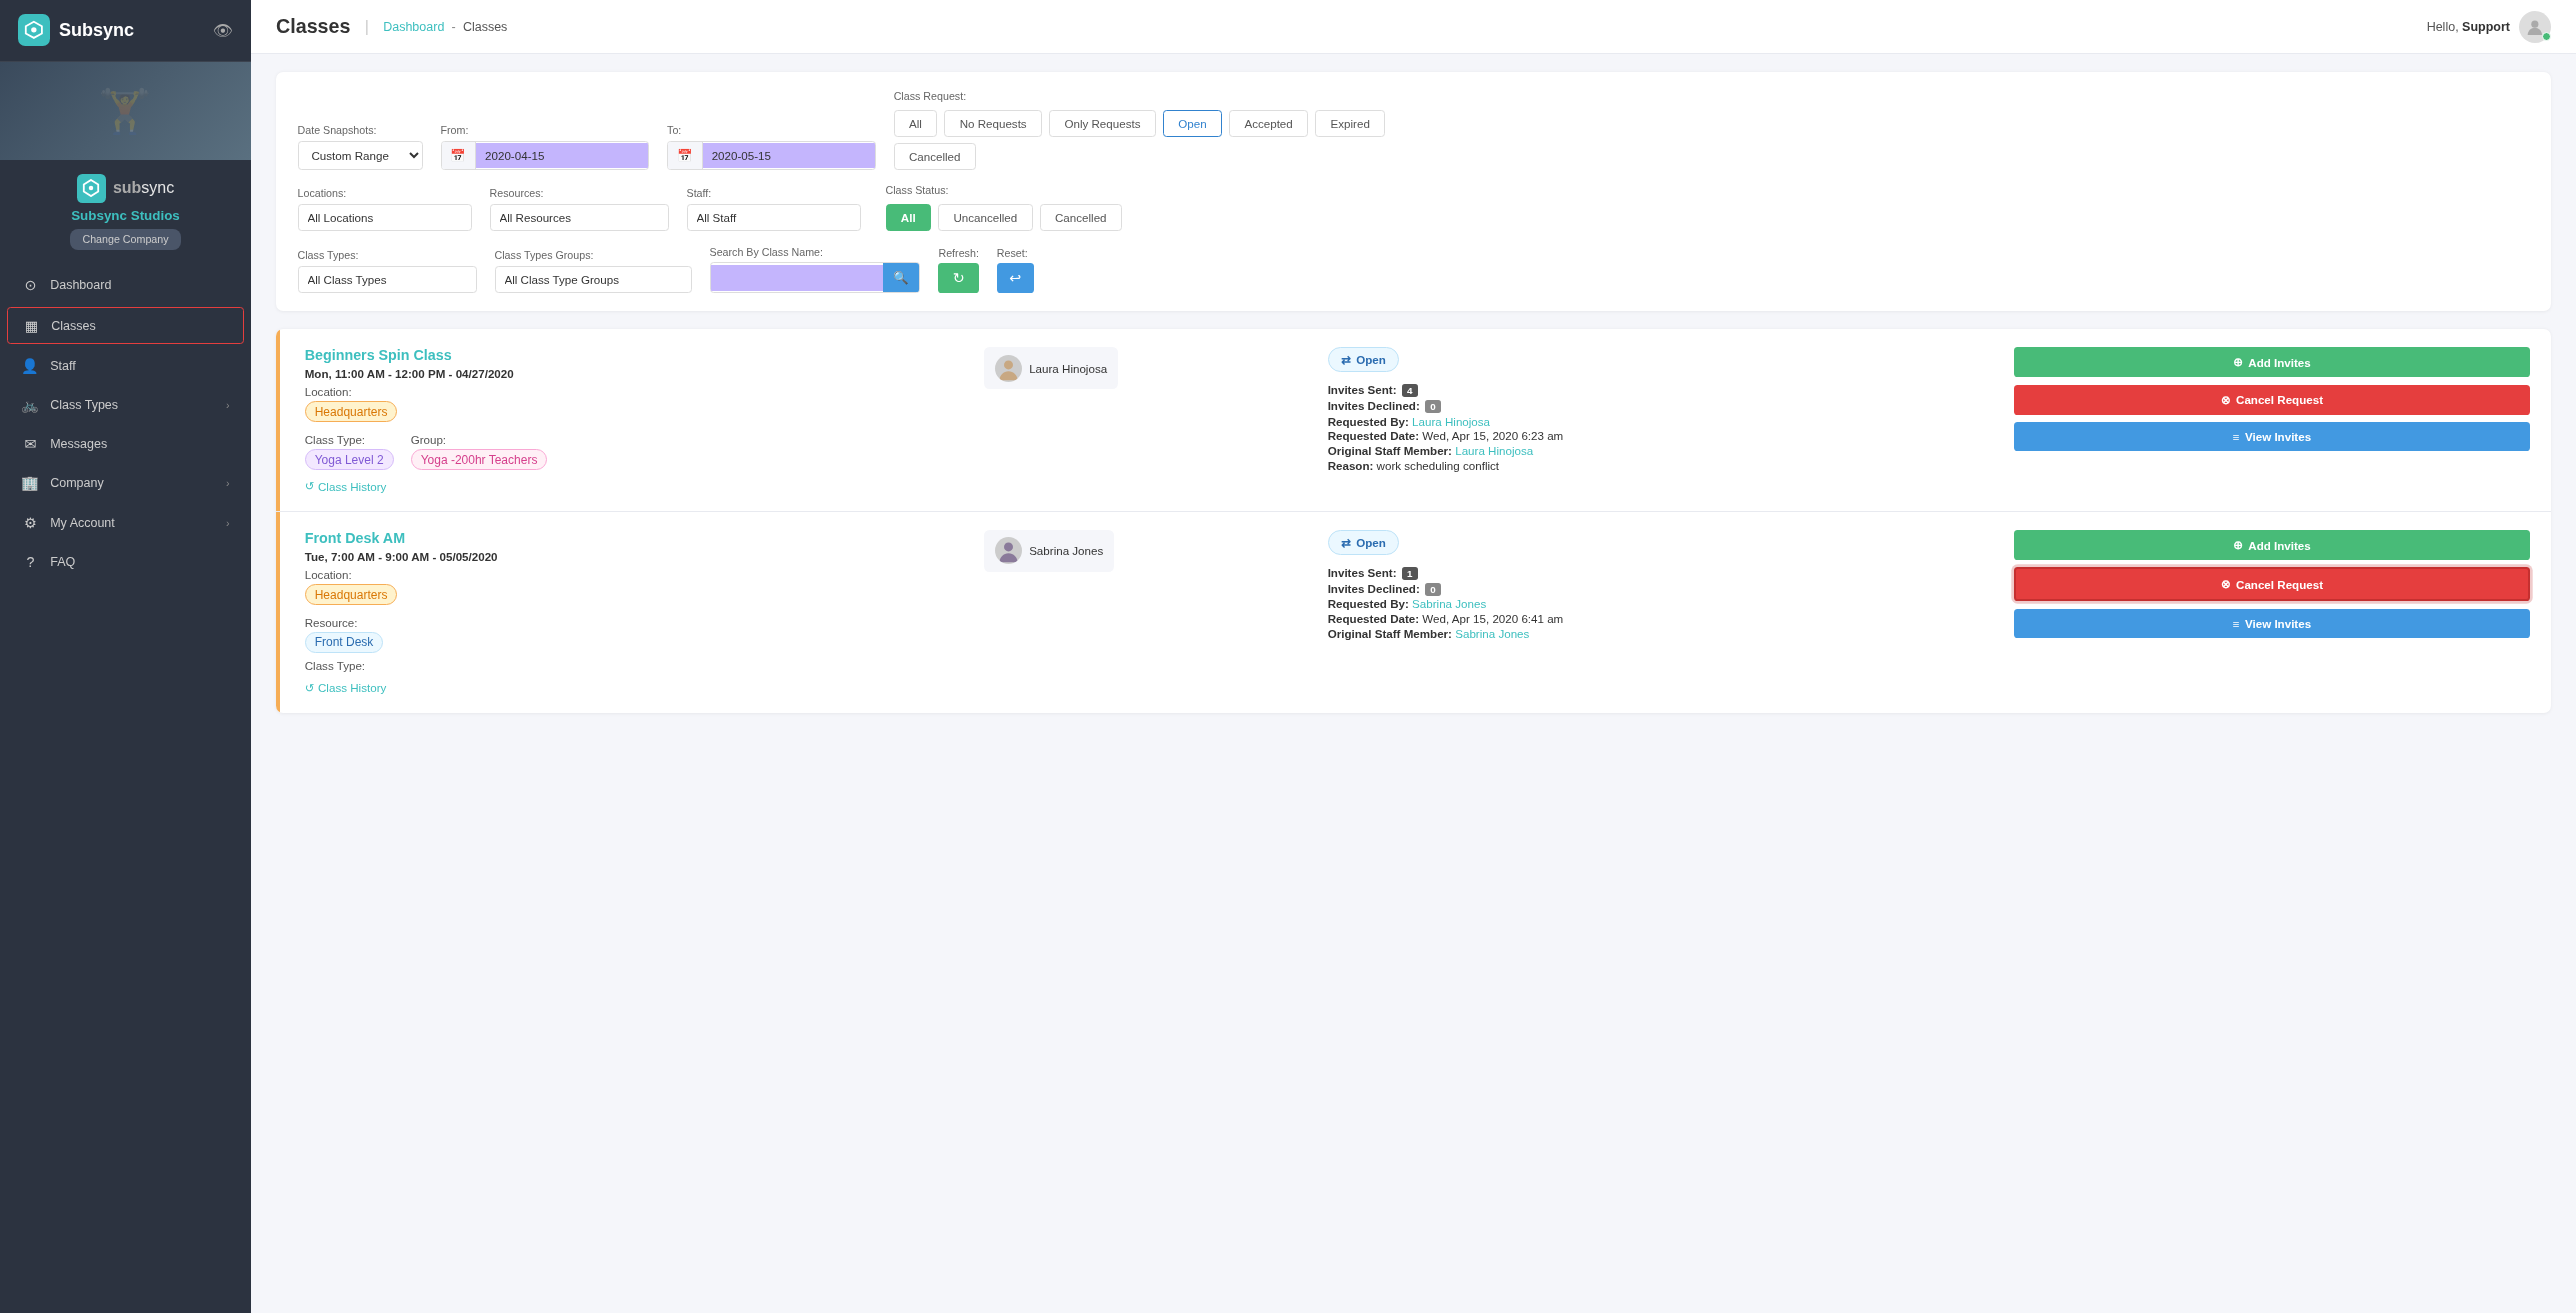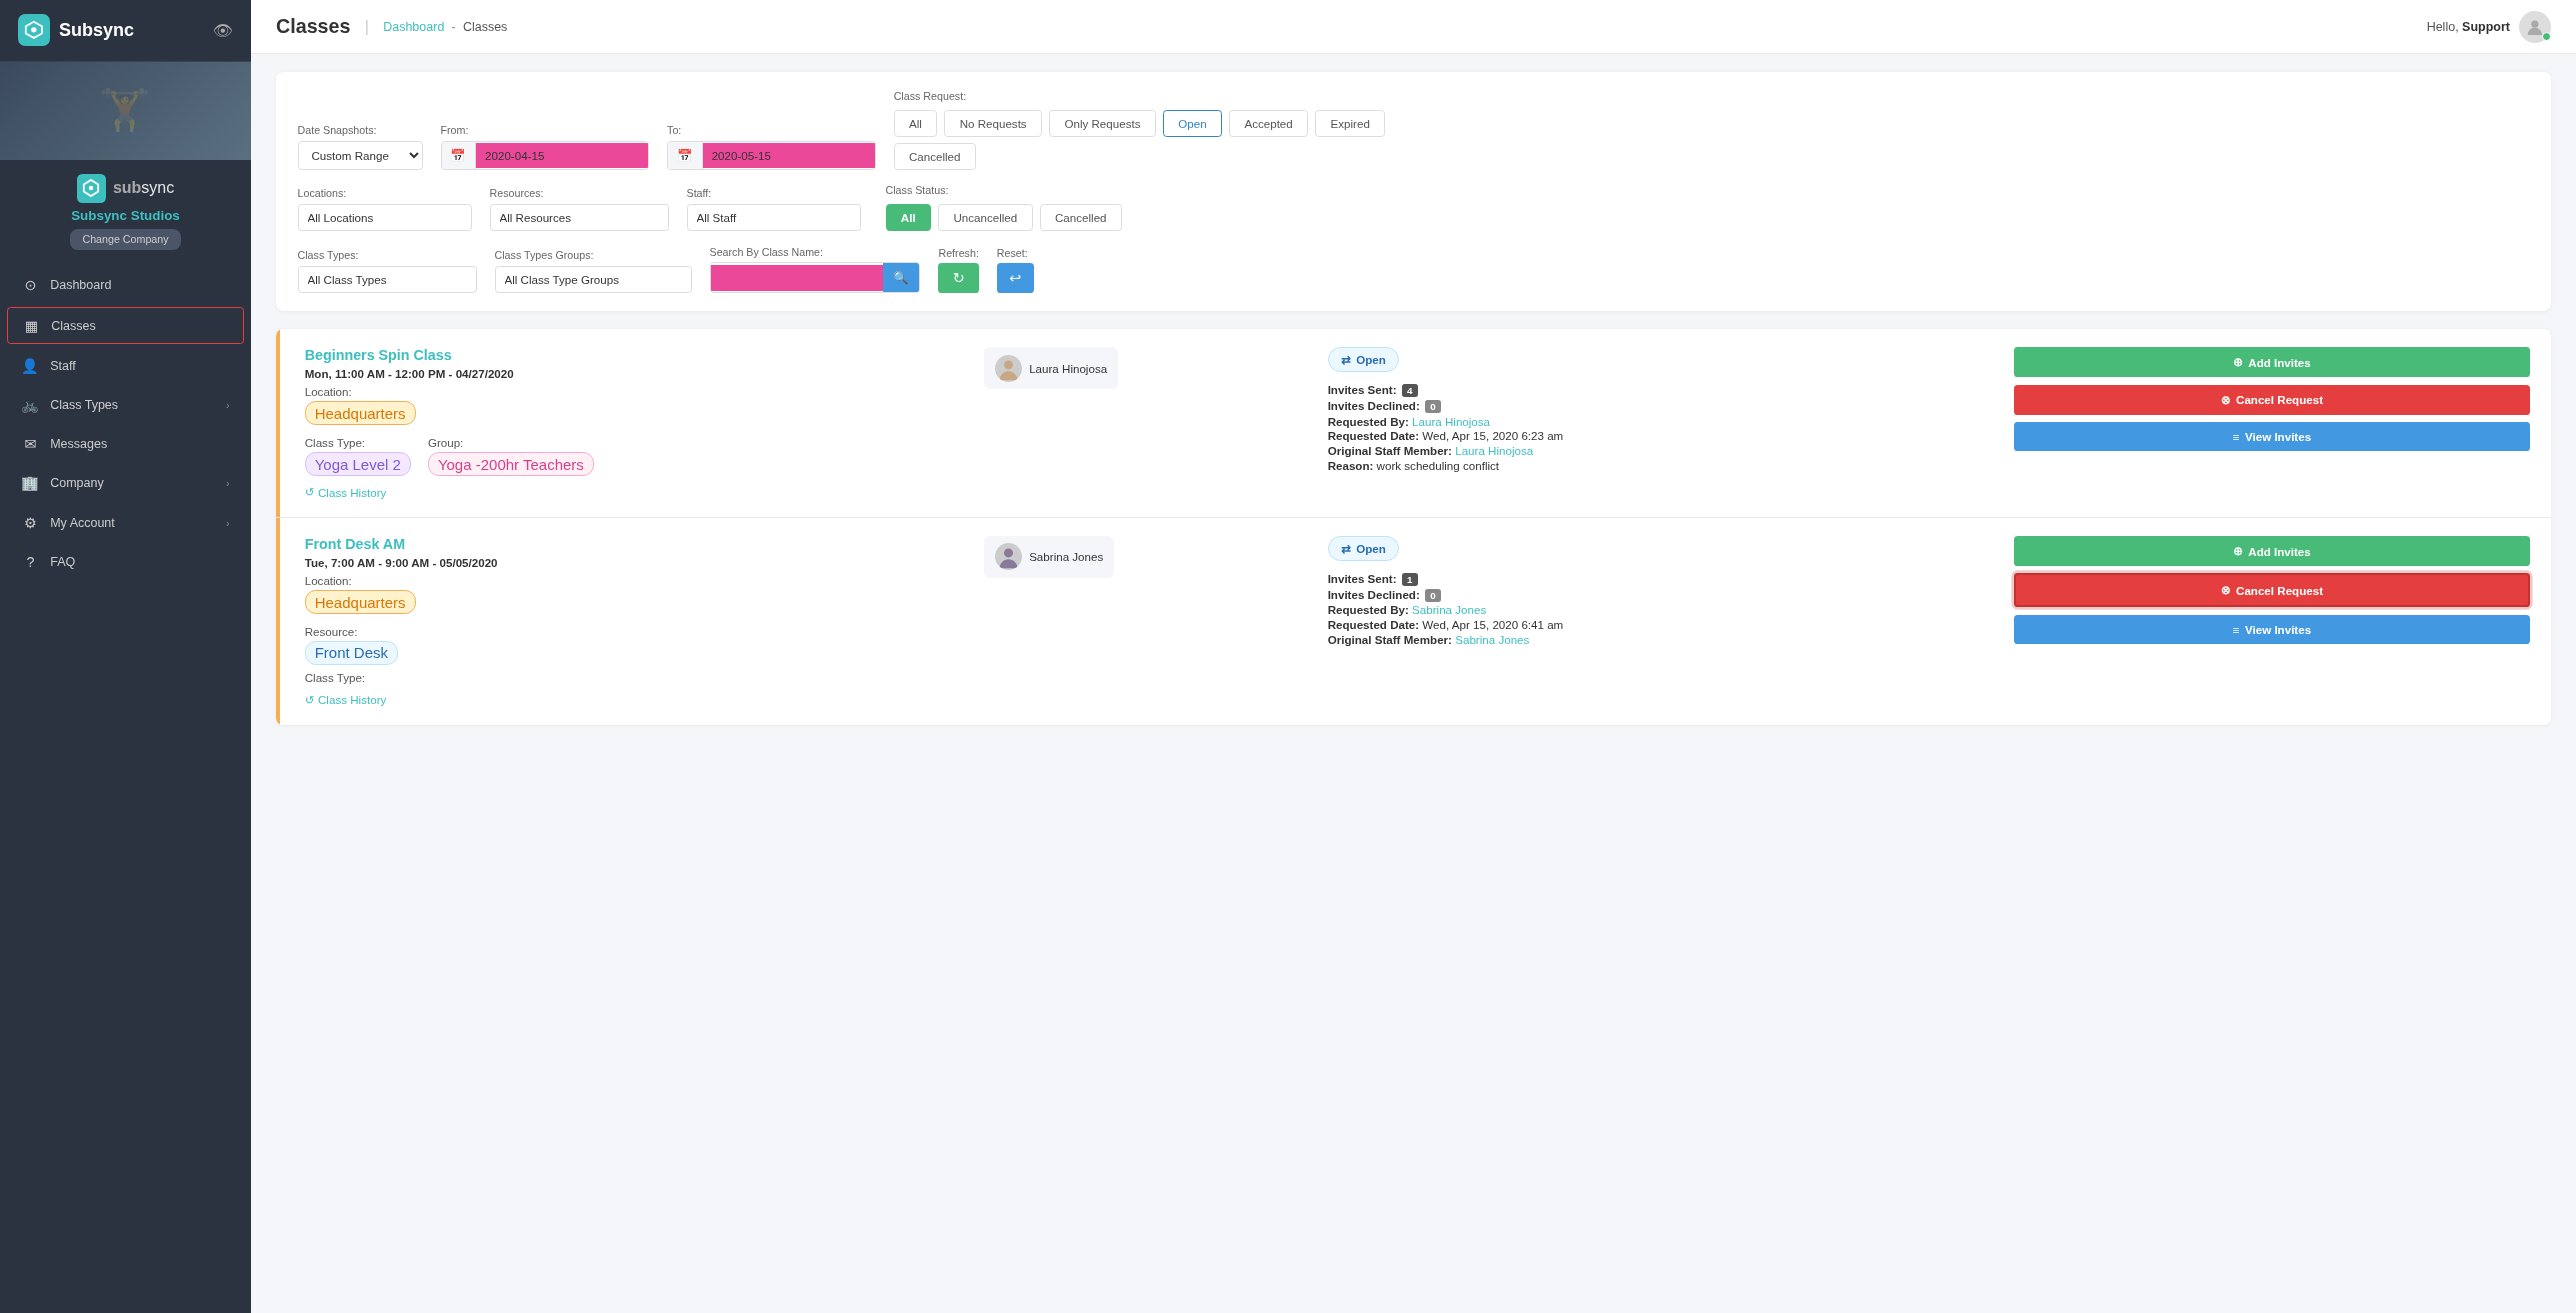--- a/index.html
+++ b/index.html
@@ -45,21 +45,21 @@
 
     
     .filters-section { background: white; border-radius: 7.2px; padding: 18px 21.5px; margin-bottom: 18px; box-shadow: 0 0.9px 3.6px rgba(0,0,0,0.06); }
     .filter-row { display: flex; align-items: flex-end; gap: 18px; margin-bottom: 14.3px; flex-wrap: wrap; }
     .filter-row:last-child { margin-bottom: 0; }
     .filter-group { display: flex; flex-direction: column; gap: 4.5px; }
     .filter-label { font-size: 10.7px; color: #666; font-weight: 500; }
     .filter-select { border: 0.9px solid #ddd; border-radius: 3.6px; padding: 6.3px 9px; font-size: 11.6px; color: #333; background: white; cursor: pointer; min-width: 125px; }
     .filter-date-wrap { display: flex; align-items: center; border: 0.9px solid #ddd; border-radius: 3.6px; overflow: hidden; background: white; }
     .filter-date-icon { padding: 6.3px 9px; background: #f5f6fa; border-right: 0.9px solid #ddd; color: #888; font-size: 12.5px; }
-    .filter-date-input { border: none; outline: none; padding: 6.3px 9px; font-size: 11.6px; color: #333; background: #ec4899; min-width: 98px; }
+    .filter-date-input { border: none; outline: none; padding: 6.3px 9px; font-size: 11.6px; color: #333; background: #c4b5fd; min-width: 98px; }
     .filter-text-input { border: 0.9px solid #ddd; border-radius: 3.6px; padding: 6.3px 9px; font-size: 11.6px; color: #333; min-width: 179px; background: white; }
     .class-request-group { display: flex; flex-direction: column; gap: 7.2px; }
     .class-request-buttons { display: flex; align-items: center; gap: 7.2px; flex-wrap: wrap; }
     .req-btn { border: 0.9px solid #ddd; background: white; border-radius: 3.6px; padding: 6.3px 14.3px; font-size: 11.6px; color: #555; cursor: pointer; }
     .class-status-group { display: flex; flex-direction: column; gap: 7.2px; margin-left: 7px; }
     .class-status-buttons { display: flex; align-items: center; gap: 7.2px; }
     .status-btn { border: 0.9px solid #ddd; background: white; border-radius: 3.6px; padding: 6.3px 14.3px; font-size: 11.6px; color: #555; cursor: pointer; }
     .status-btn.active-green { background: #48bb78; color: white; border-color: #48bb78; font-weight: 600; }
     .refresh-btn { background: #48bb78; color: white; border: none; border-radius: 3.6px; padding: 7.2px 12.5px; cursor: pointer; font-size: 14.3px; }
     .reset-btn { background: #4299e1; color: white; border: none; border-radius: 3.6px; padding: 7.2px 12.5px; cursor: pointer; font-size: 14.3px; }
@@ -71,21 +71,21 @@
     .table-header { display: grid; grid-template-columns: 2fr 1fr 2fr 1.5fr; padding: 12.5px 21.5px; border-bottom: 0.9px solid #e8eaf0; }
     .table-header-cell { font-size: 12.5px; font-weight: 700; color: #333; }
     .table-row { border-bottom: 0.9px solid #e8eaf0; display: grid; grid-template-columns: 2fr 1fr 2fr 1.5fr; padding: 18px 21.5px; align-items: start; position: relative; }
     .table-row:last-child { border-bottom: none; }
     .row-left-accent { position: absolute; left: 0; top: 0; bottom: 0; width: 3.6px; background: #f6ad55; }
 
     
     .class-name { color: #3dbfbf; font-size: 14.3px; font-weight: 600; text-decoration: none; cursor: pointer; }
     .class-datetime { font-size: 11.6px; color: #333; font-weight: 600; margin: 3.6px 0; }
     .class-detail-label { font-size: 11.6px; color: #555; margin-top: 5.4px; }
-    .class-tag { display: inline-block; padding: 2.7px 9px; border-radius: 10.7px; font-size: 15px; margin: 2.7px 2.7px 0 0; }
+    .class-tag { display: inline-block; padding: 2.7px 9px; border-radius: 10.7px; font-size: 12px; margin: 2.7px 2.7px 0 0; }
     .tag-orange { background: #fff3cd; color: #d97706; border: 0.9px solid #f6ad55; }
     .tag-purple { background: #f3e8ff; color: #805ad5; border: 0.9px solid #d6bcfa; }
     .tag-pink { background: #fff0f6; color: #d53f8c; border: 0.9px solid #f9a8d4; }
     .tag-blue { background: #ebf8ff; color: #2b6cb0; border: 0.9px solid #bee3f8; text-align: center; }
     .class-history-link { color: #3dbfbf; font-size: 11.6px; cursor: pointer; margin-top: 9px; display: flex; align-items: center; gap: 3.6px; }
 
     
     .staff-avatar-wrap { display: flex; align-items: center; gap: 7.2px; background: #f5f6fa; border-radius: 5.4px; padding: 7.2px 10.7px; width: fit-content; }
     .staff-avatar { width: 27px; height: 27px; border-radius: 50%; background: #ccc; display: flex; align-items: center; justify-content: center; overflow: hidden; }
     .staff-name { font-size: 11.6px; color: #333; font-weight: 500; }

